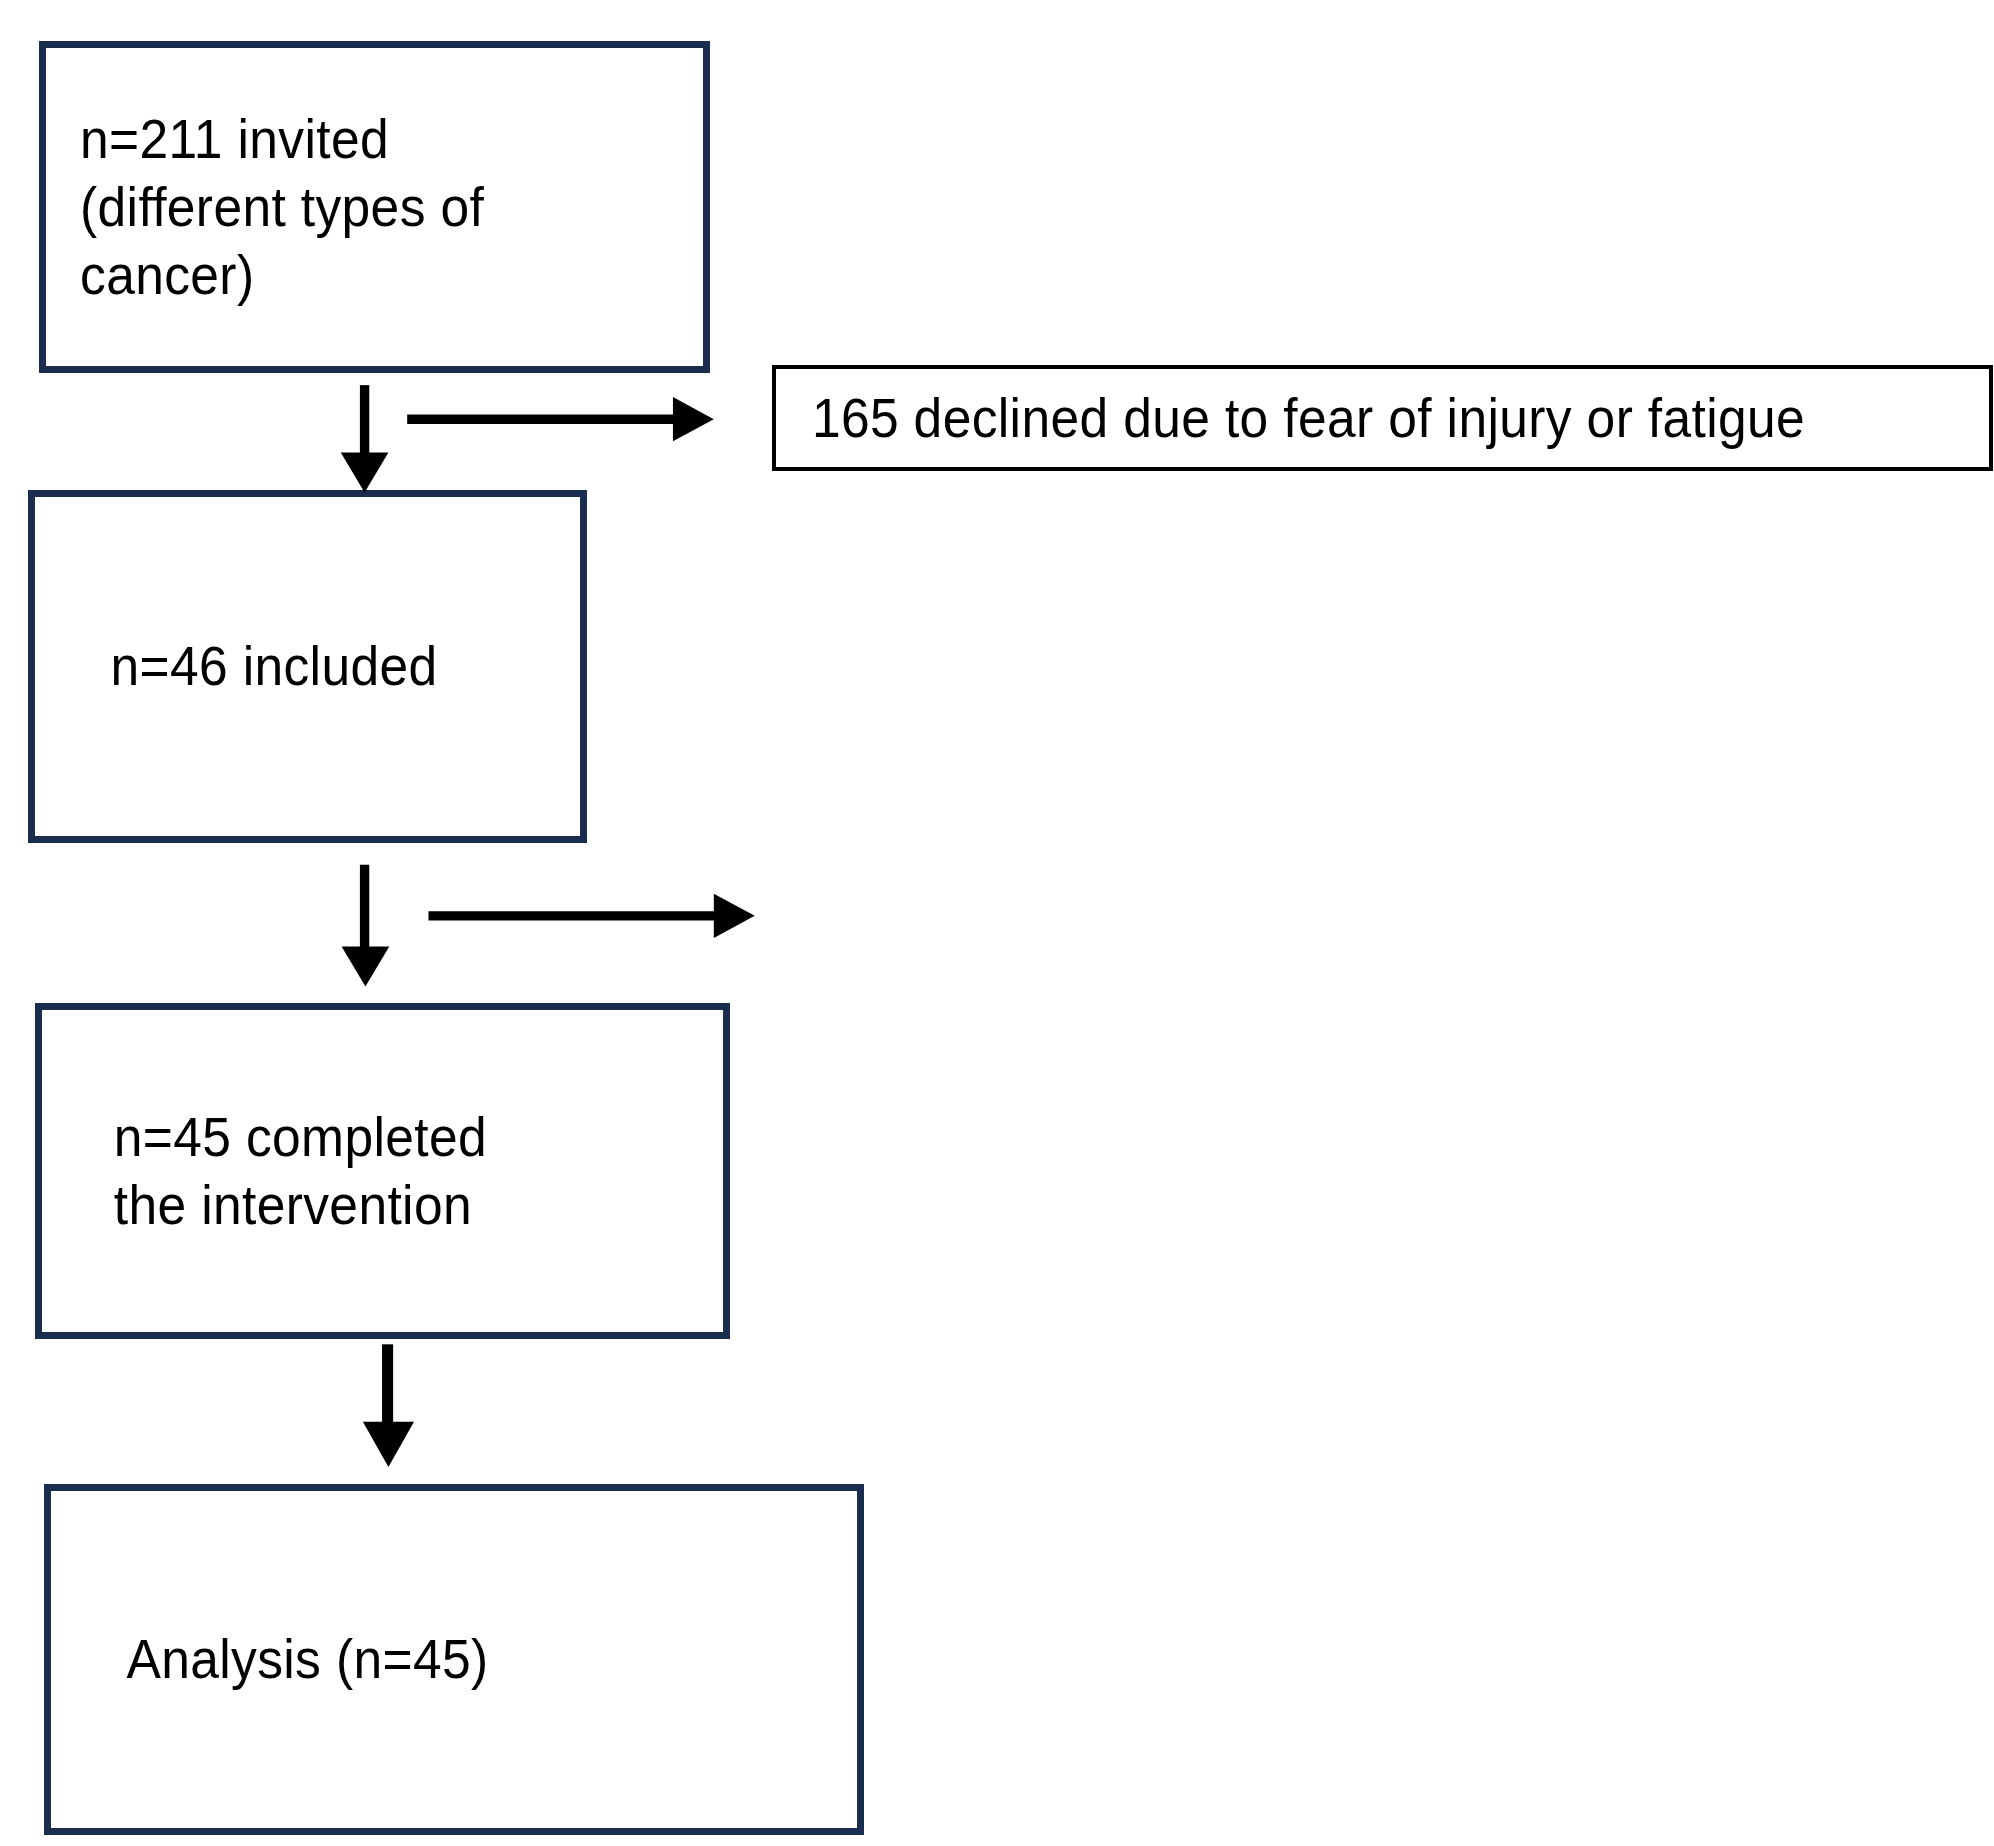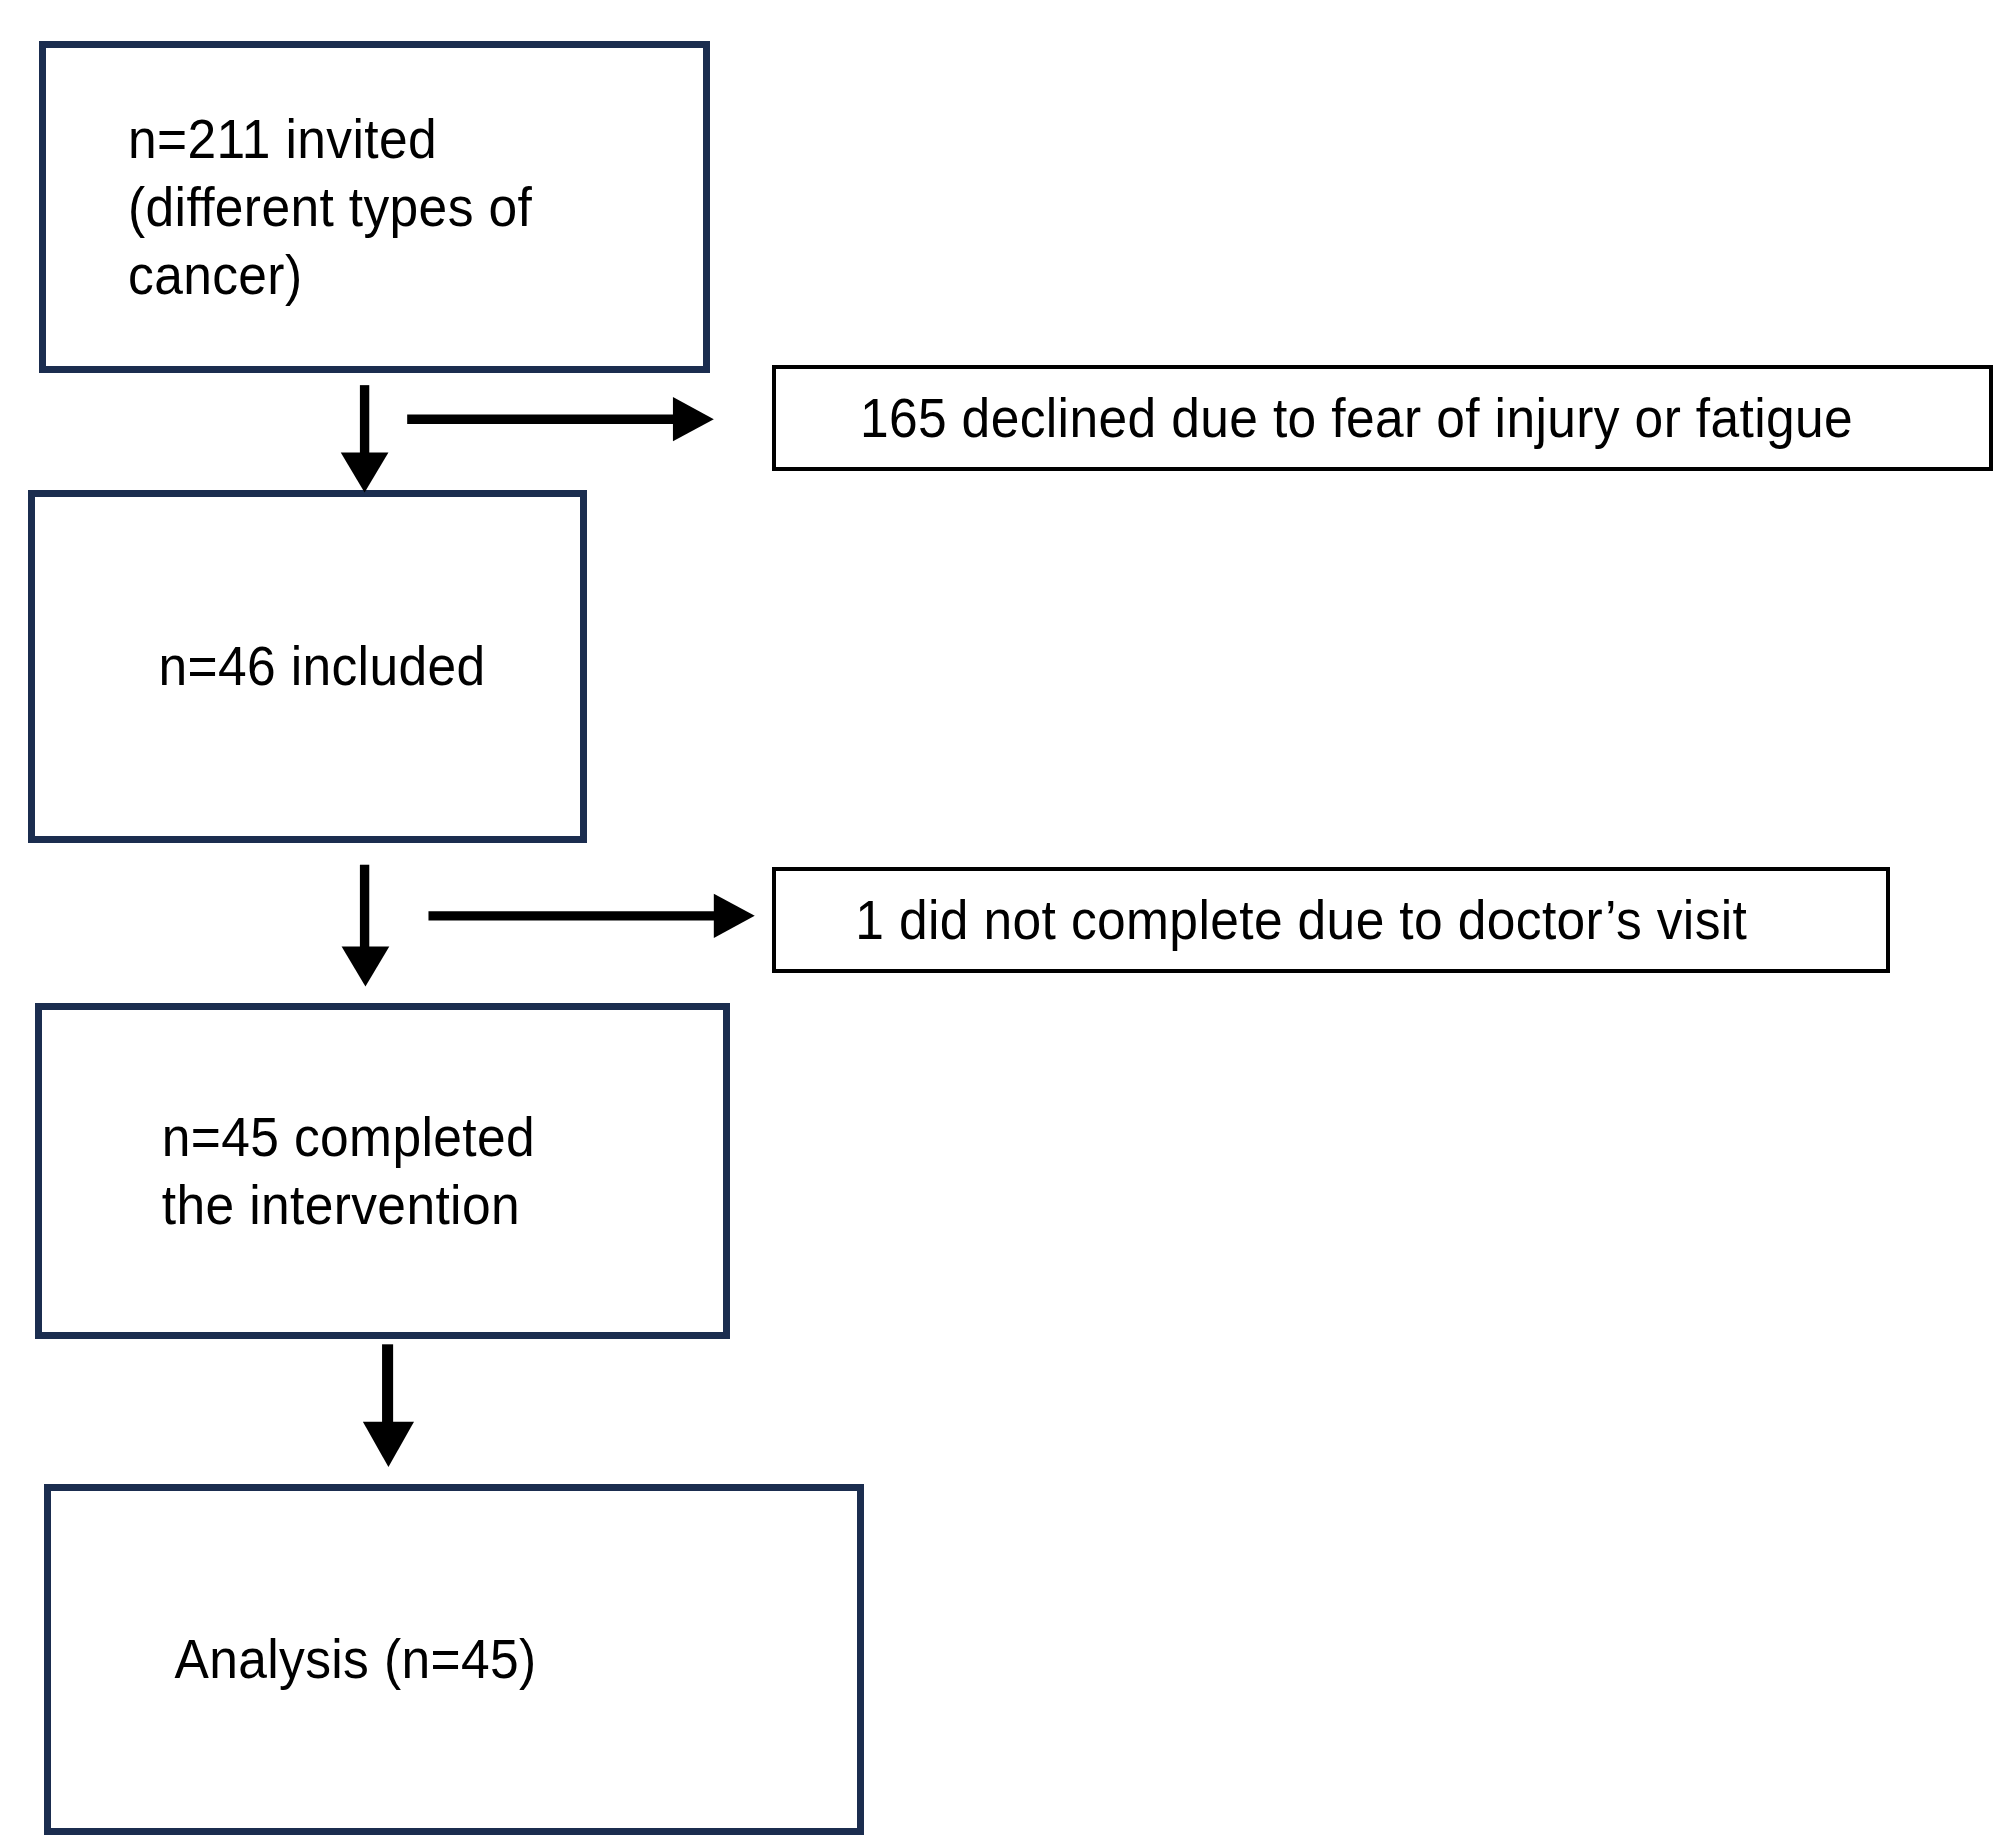--- a/index.html
+++ b/index.html
@@ -25,21 +25,20 @@
 
   
   .node-box {
     position: absolute;
     box-sizing: border-box;
     background: #ffffff;
     border: 7.7px solid #1b2d4f;
     display: flex;
     flex-direction: column;
     justify-content: center;
-    padding-left: 48px;
   }
   .node-box.black-border {
     border: 4.3px solid #000000;
     overflow: visible;
   }
 
   .node-text {
     font-family: "Liberation Sans", sans-serif;
     color: #000000;
     font-size: 56px;
@@ -126,23 +125,20 @@
   </div>
 
   <div class="node-box" id="box-analysis">
     <div class="node-text">Analysis (n=45)</div>
   </div>
 
   <div class="node-box black-border" id="box-declined">
     <div class="node-text">165 declined due to fear of injury or fatigue</div>
   </div>
 
-  <div class="node-box black-border" id="box-notcomplete">
-    <div class="node-text">1 did not complete due to doctor’s visit</div>
-  </div>
 
   <svg id="arrow-layer" viewBox="0 0 2342 2168">
 
     <g>
       <line x1="428" y1="452" x2="428" y2="532" stroke="#000000" stroke-width="11"></line>
       <polygon points="400,531 456,531 428,578" fill="#000000"></polygon>
     </g>
 
     <g>
       <line x1="478" y1="492" x2="800" y2="492" stroke="#000000" stroke-width="11"></line>

